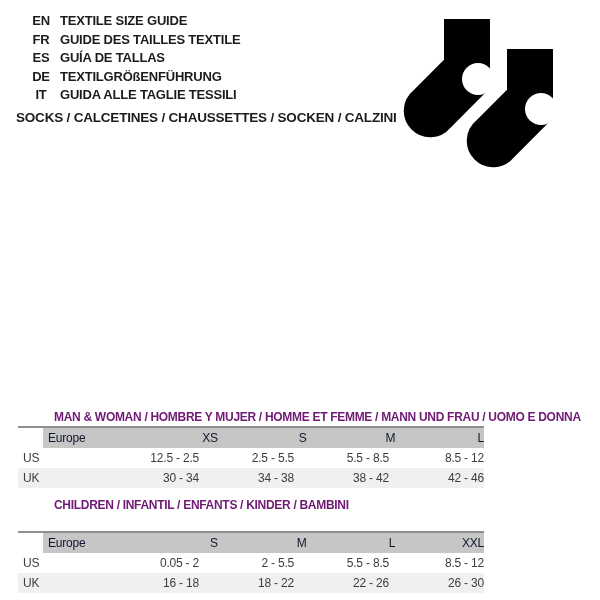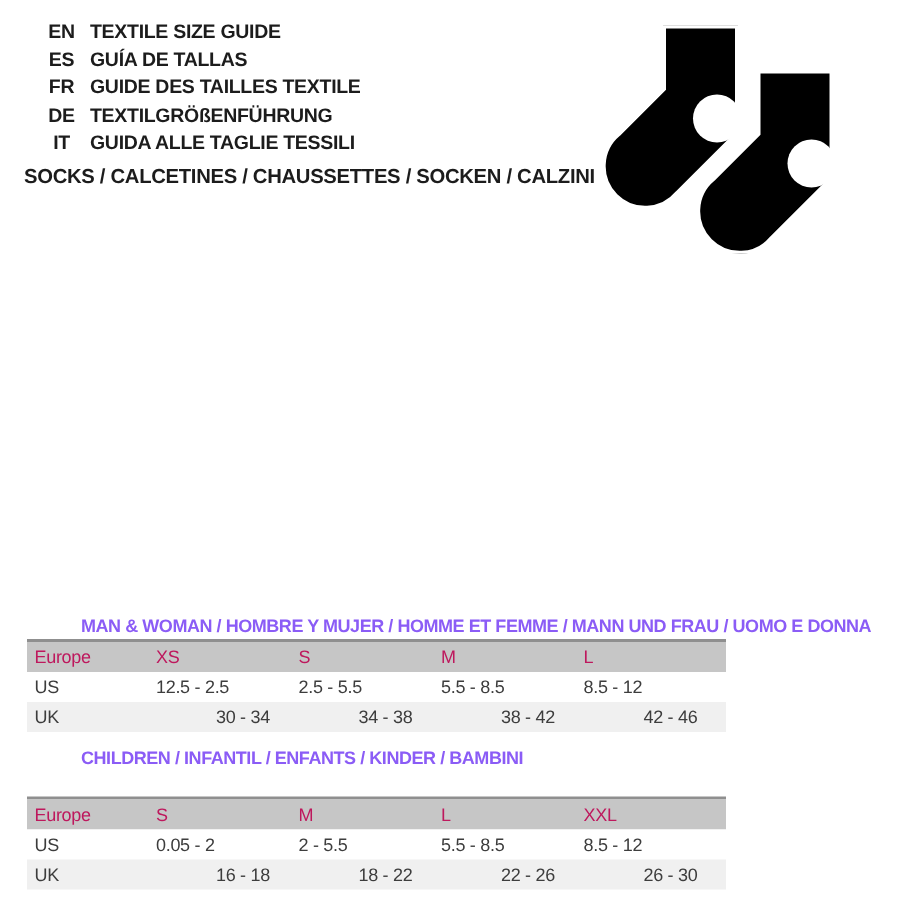--- a/index.html
+++ b/index.html
@@ -59,21 +59,21 @@
 
   
   .tbl-title {
     position: absolute;
     left: 18px;
     width: 470px;
     font-size: 12px;
     font-weight: 700;
     letter-spacing: -0.3px;
     white-space: nowrap;
-    color: #8b5cf6;
+    color: #701a75;
     padding-left: 36px;
   }
   .tbl-title.t1 { top: 410px; }
   .tbl-title.t2 { top: 498px; }
 
   .size-table {
     position: absolute;
     left: 18px;
     width: 466px;
     border-top: 2px solid var(--table-header-border);
@@ -82,43 +82,43 @@
   }
   .size-table.t1 { top: 426px; }
   .size-table.t2 { top: 531px; }
 
   .trow {
     display: grid;
     grid-template-columns: 86px 1fr 1fr 1fr 1fr;
     height: 20px;
     line-height: 20px;
   }
-  .trow.head { background: var(--table-header-bg); color: #be185d; }
+  .trow.head { background: var(--table-header-bg); color: #0f172a; margin-left: 25px; }
   .trow.r-us { background: #ffffff; color: var(--text-cell); }
   .trow.r-uk { background: var(--row-alt-bg); color: var(--text-cell); gap: 40px; }
-  .tcell { text-align: left; overflow: hidden; }
+  .tcell { text-align: right; overflow: hidden; }
   .tcell.first { text-align: left; padding-left: 5px; }
 </style>
 </head>
 <body>
 
 <div class="page">
 
   <div class="lang-block">
     <div class="lang-row">
       <span class="lang-code">EN</span>
       <span class="lang-label">TEXTILE SIZE GUIDE</span>
     </div>
     <div class="lang-row">
+      <span class="lang-code">FR</span>
+      <span class="lang-label">GUIDE DES TAILLES TEXTILE</span>
+    </div>
+    <div class="lang-row">
       <span class="lang-code">ES</span>
       <span class="lang-label">GUÍA DE TALLAS</span>
-    </div>
-    <div class="lang-row">
-      <span class="lang-code">FR</span>
-      <span class="lang-label">GUIDE DES TAILLES TEXTILE</span>
     </div>
     <div class="lang-row">
       <span class="lang-code">DE</span>
       <span class="lang-label">TEXTILGRÖßENFÜHRUNG</span>
     </div>
     <div class="lang-row">
       <span class="lang-code">IT</span>
       <span class="lang-label">GUIDA ALLE TAGLIE TESSILI</span>
     </div>
   </div>

